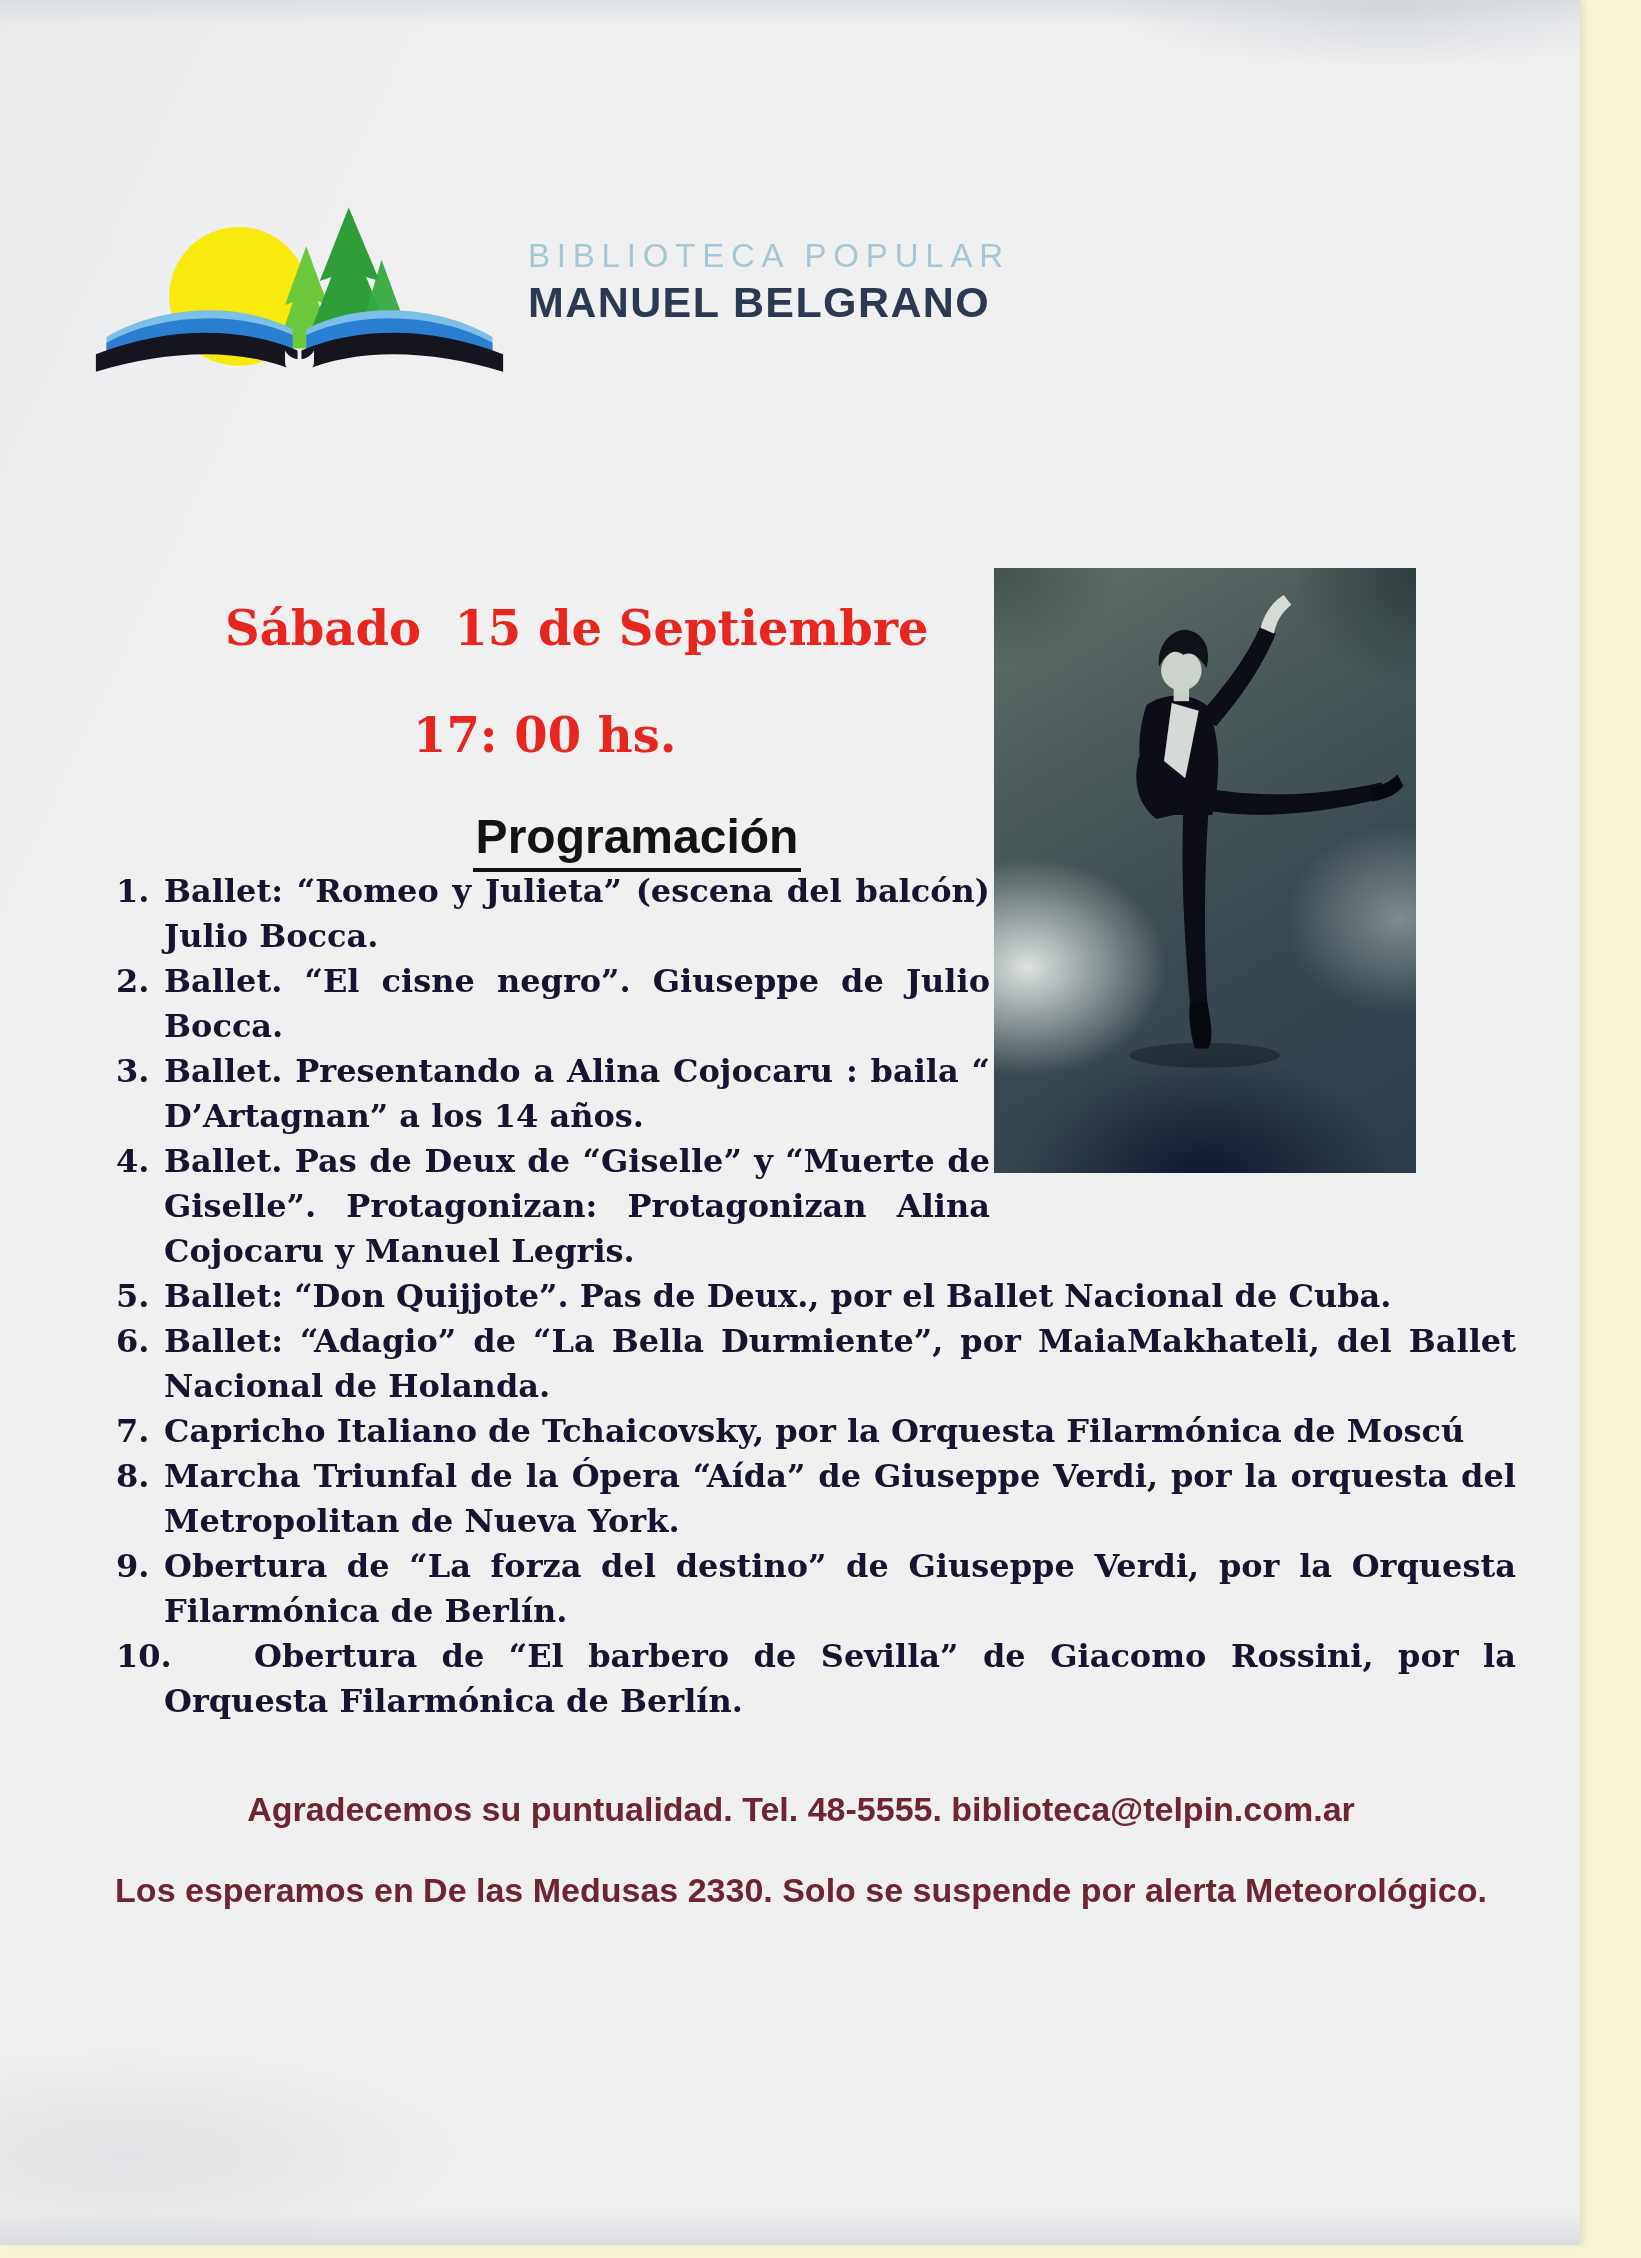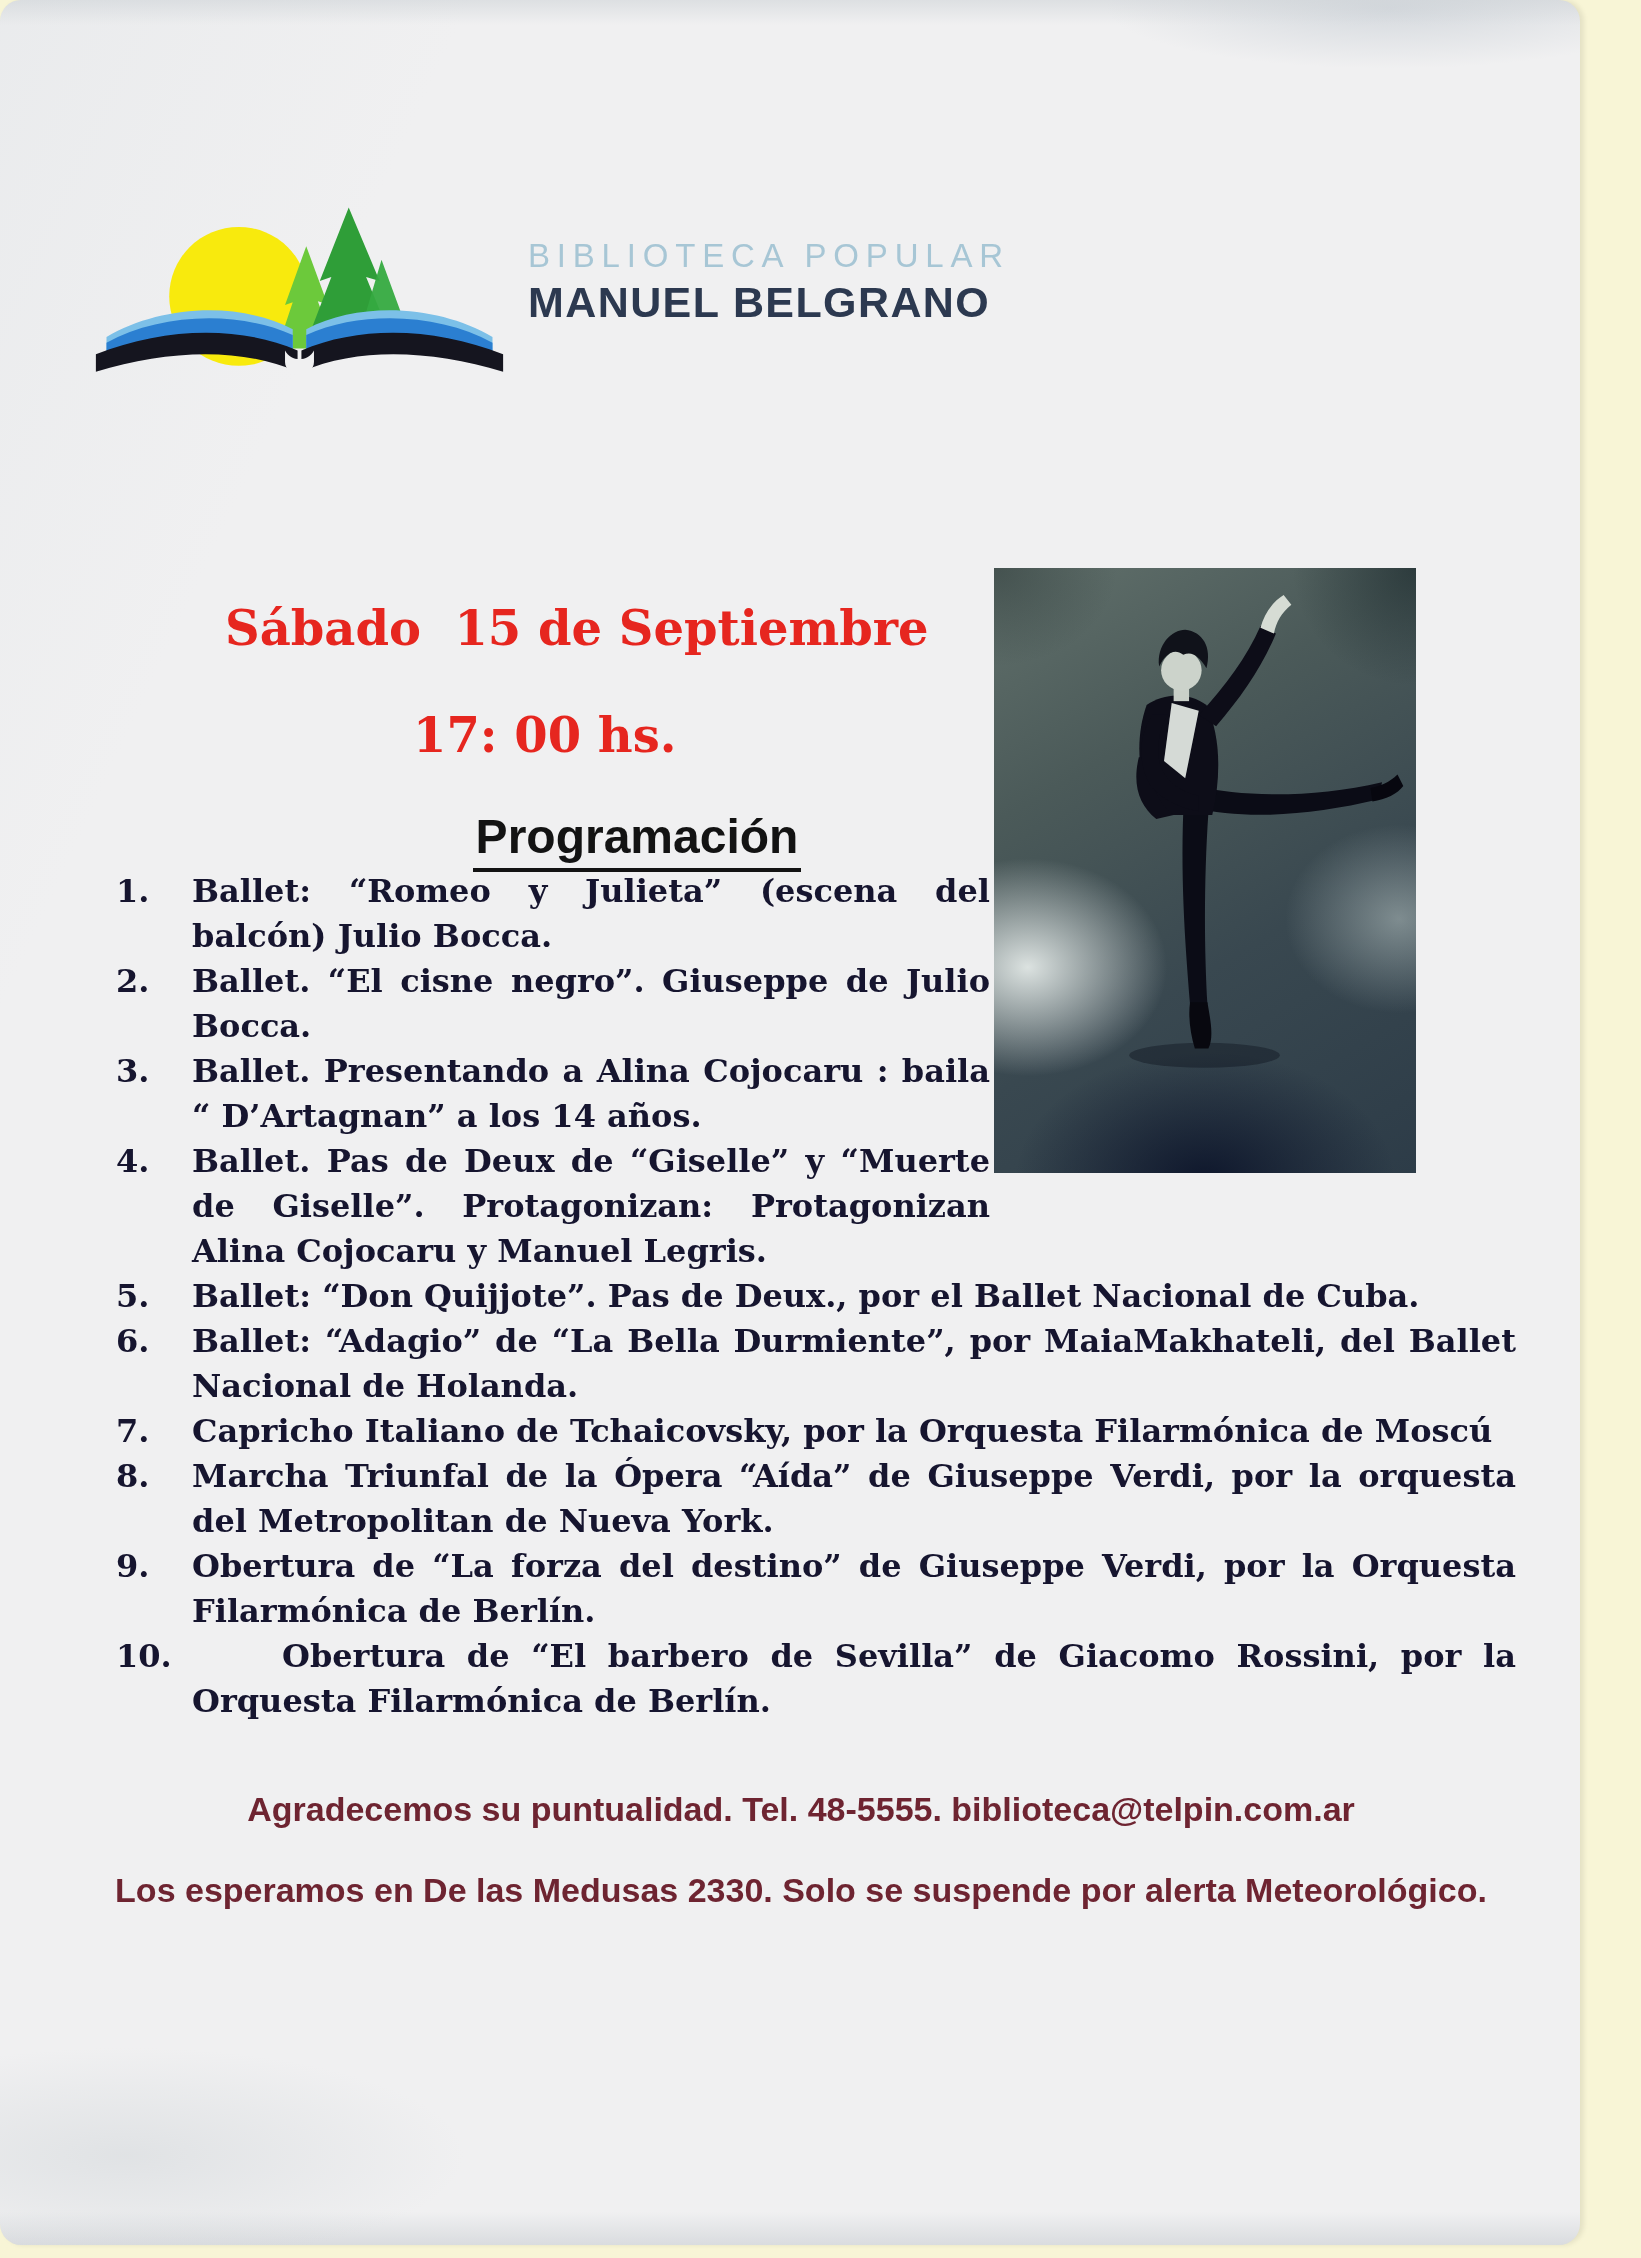--- a/index.html
+++ b/index.html
@@ -14,21 +14,20 @@
   .page{
     position:absolute;left:0;top:0;width:1580px;height:2245px;
     background:
       linear-gradient(to bottom, rgba(205,210,214,.55) 0px, rgba(205,210,214,0) 25px),
       radial-gradient(ellipse 406px 87px at 88% 7.7px, rgba(190,198,206,.55), rgba(190,198,206,0) 70%),
       radial-gradient(ellipse 483px 154px at 8% 96%, rgba(200,206,210,.40), rgba(200,206,210,0) 70%),
       linear-gradient(to top, rgba(186,192,198,.42) 0px, rgba(186,192,198,0) 33px),
       linear-gradient(115deg, rgba(222,226,229,.35) 0%, rgba(222,226,229,0) 18%),
       #f0f0f1;
     box-shadow: 3.9px 0 5.8px rgba(0,0,0,.08);
-    border-radius: 21px;
   }
 
   
   .logo-row{position:absolute;left:92px;top:196px;display:flex;align-items:flex-start;}
   .logo-graphic{width:415px;height:193px;display:block;}
   .logo-text{margin-left:21px;padding-top:41px;}
   .logo-line1{font-size:33px;letter-spacing:6.8px;color:#a7c6d5;font-weight:normal;}
   .logo-line2{font-size:43px;font-weight:bold;letter-spacing:1.4px;color:#2c3950;margin-top:2.9px;}
 
   
@@ -67,21 +66,21 @@
 
   
   #program-list{
     position:absolute;left:116px;top:869px;width:1410px;
     font-family:"DejaVu Serif", serif;font-weight:bold;
     color:#16152f;font-size:32px;line-height:45px;
   }
   .p-item{display:flex;width:1400px;}
   .p-item.narrow{width:874px;}
   .p-num{flex:0 0 48px;width:48px;}
-  .p-text{flex:1;text-align:justify;margin-left:28px;}
+  .p-text{flex:1;text-align:justify;}
   .p-item.tabbed .p-text{text-indent:90px;}
 
   
   .footer-line{
     position:absolute;left:14px;width:1574px;text-align:center;
     font-family:"Liberation Sans", sans-serif;font-weight:bold;
     font-size:34px;color:#6e2431;
   }
   .footer1{top:1790px;}
   .footer2{top:1871px;}

